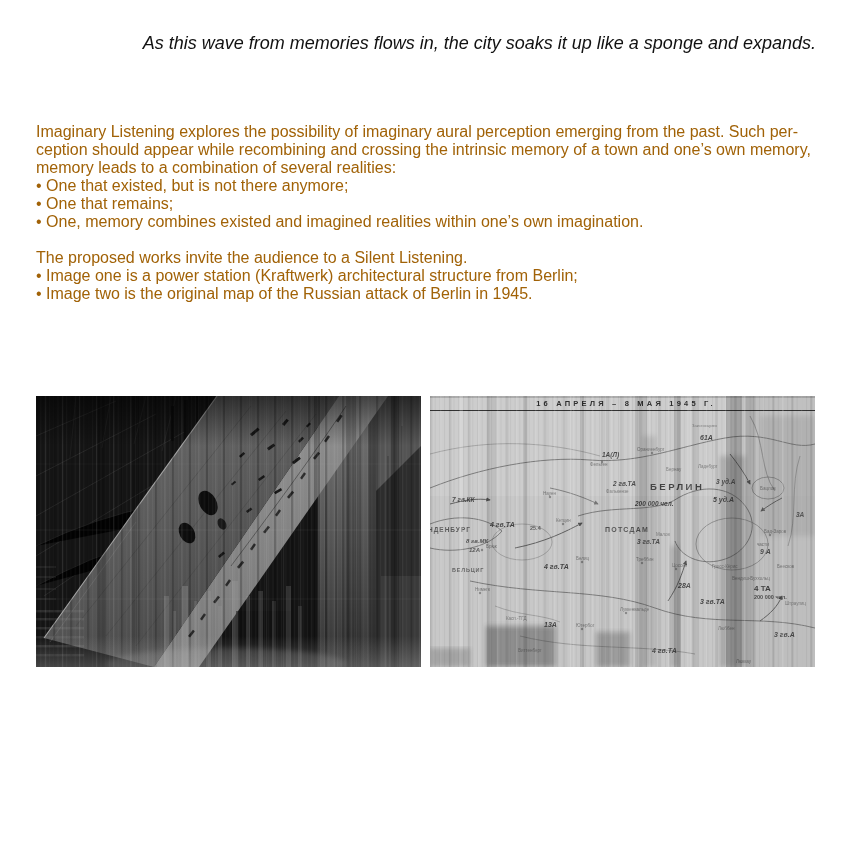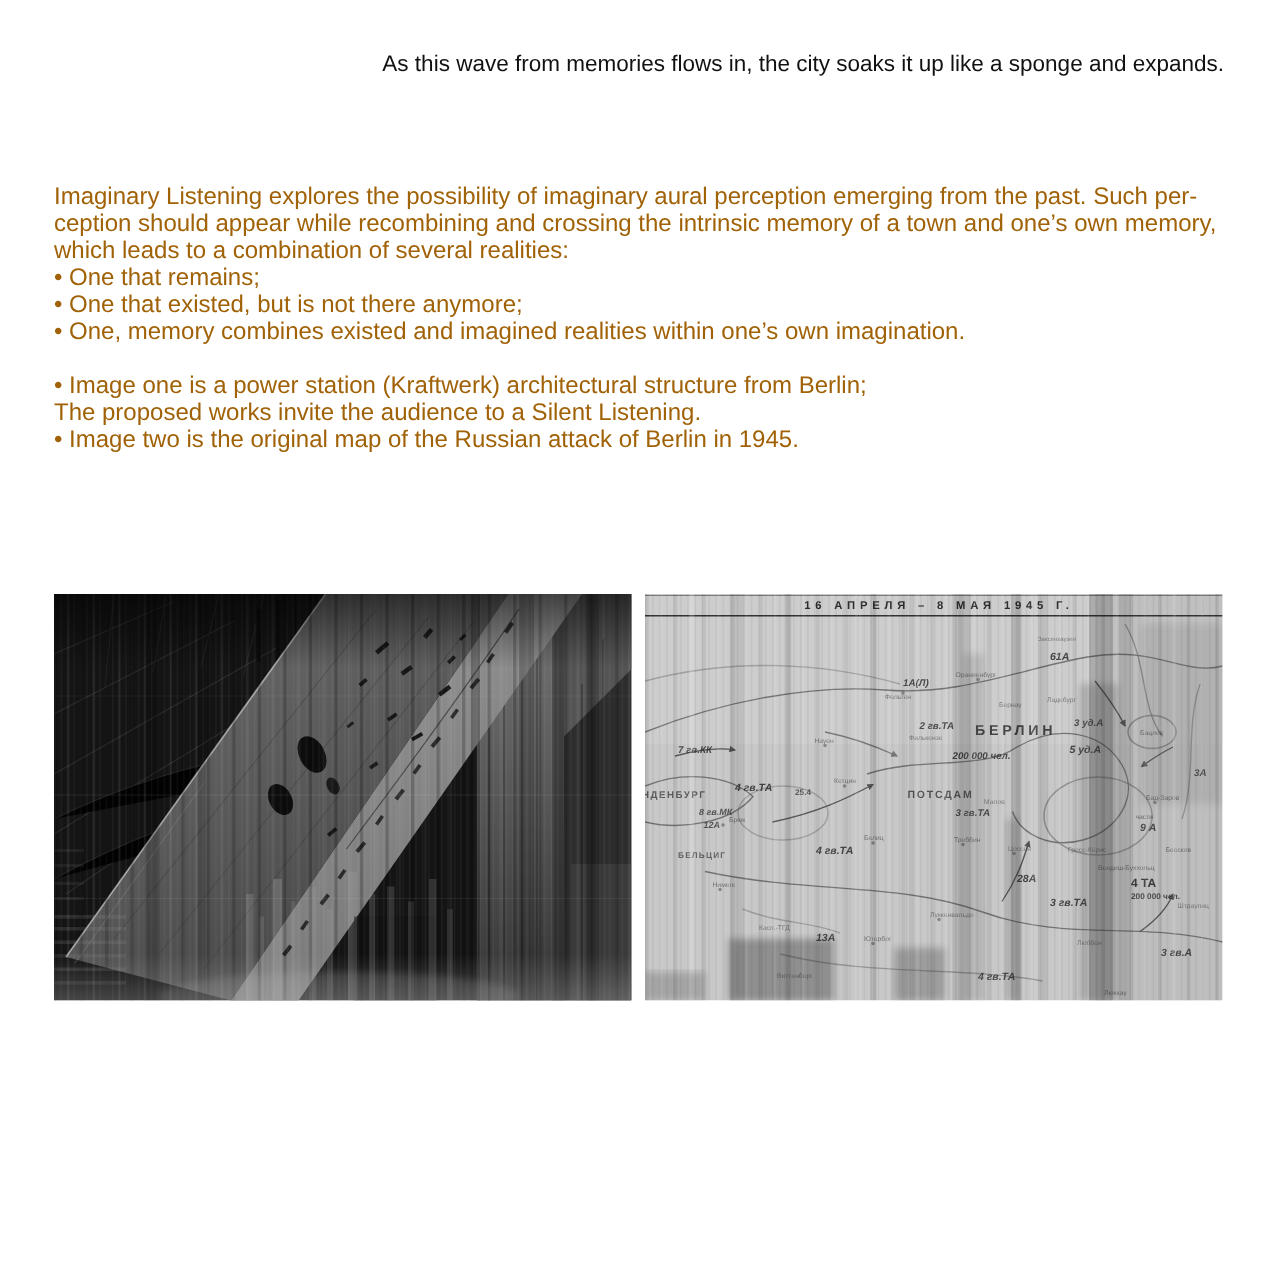--- a/index.html
+++ b/index.html
@@ -1,19 +1,19 @@
 <!DOCTYPE html>
 <html><head>
 <meta charset="utf-8">
 <style>
   html,body{margin:0;padding:0;background:#ffffff;}
   .page{position:relative;width:850px;height:850px;background:#ffffff;overflow:hidden;
         font-family:"Liberation Sans","DejaVu Sans",sans-serif;color:#1c1c1c;}
   .quote{position:absolute;top:34px;right:34px;text-align:right;
-         font-size:15px;line-height:18px;color:#111;}
+         font-size:18px;line-height:18px;font-style:italic;color:#111;}
   .body-text{position:absolute;top:123px;left:36px;right:34px;
              font-size:16px;line-height:18px;color:#a16207;}
   .body-text .line{height:18px;white-space:nowrap;}
   .vgap{height:18px;}
   .images{position:absolute;top:396px;left:36px;width:779px;display:flex;gap:9px;}
   figure{margin:0;padding:0;}
   figure svg{display:block;}
   svg text{font-family:"Liberation Sans","DejaVu Sans",sans-serif;fill:#2e2e2e;}
 </style>
 </head>
@@ -22,29 +22,29 @@
 <div class="page">
 
   <div class="quote">
     <div class="line">As this wave from memories flows in, the city soaks it up like a sponge and expands.</div>
   </div>
 
   <div class="body-text">
     <div>
         <div class="line">Imaginary Listening explores the possibility of imaginary aural perception emerging from the past. Such per-</div>
         <div class="line">ception should appear while recombining and crossing the intrinsic memory of a town and one’s own memory,</div>
-        <div class="line">which leads to a combination of several realities:</div>
+        <div class="line">memory leads to a combination of several realities:</div>
+        <div class="line">• One that existed, but is not there anymore;</div>
         <div class="line">• One that remains;</div>
-        <div class="line">• One that existed, but is not there anymore;</div>
         <div class="line">• One, memory combines existed and imagined realities within one’s own imagination.</div>
       </div>
     <div class="vgap"></div>
     <div>
+        <div class="line">The proposed works invite the audience to a Silent Listening.</div>
         <div class="line">• Image one is a power station (Kraftwerk) architectural structure from Berlin;</div>
-        <div class="line">The proposed works invite the audience to a Silent Listening.</div>
         <div class="line">• Image two is the original map of the Russian attack of Berlin in 1945.</div>
       </div>
     <div class="vgap"></div>
   </div>
 
   <div class="images">
 
     <figure>
       <svg width="385" height="271" viewBox="0 0 385 271">
         <defs>

